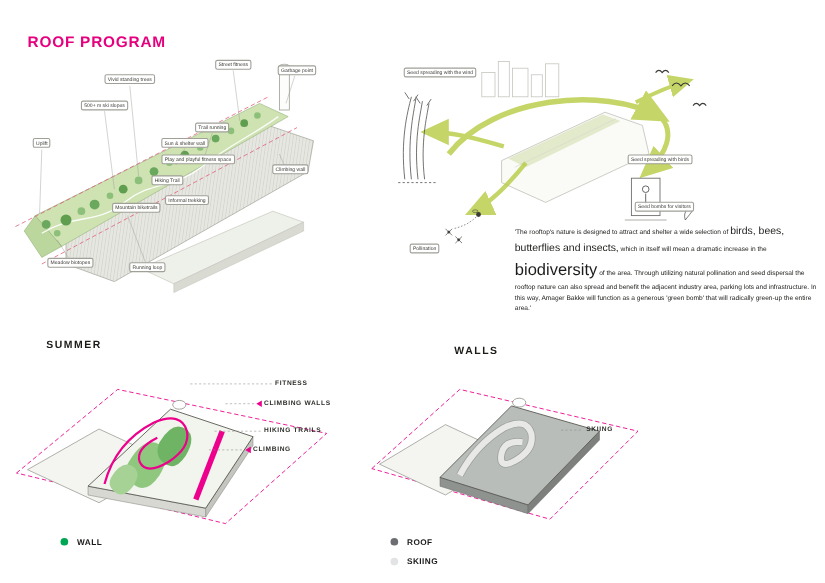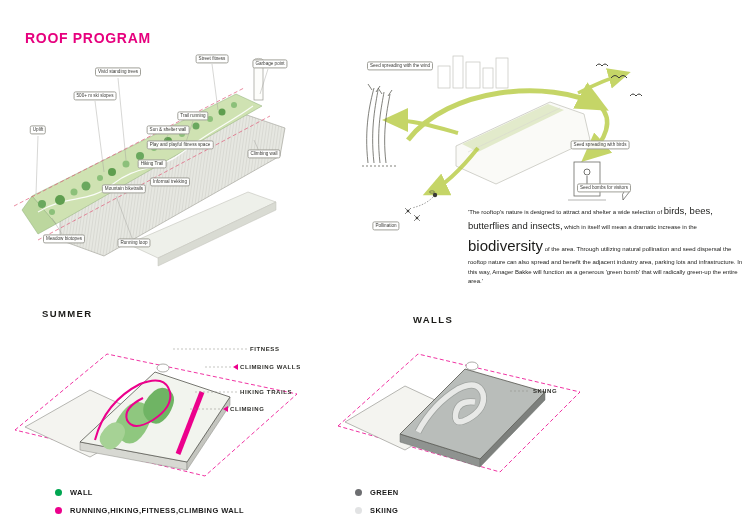--- a/index.html
+++ b/index.html
@@ -249,30 +249,26 @@
     <span class="callout" style="left:203px;top:57px">
       <span>SKIING</span>
     </span>
   </div>
 
   <div class="legend" style="left:55px;top:486px">
     <div class="legend-row">
       <span class="dot" style="background: rgb(0, 166, 81);"></span>
       <span class="legend-label">WALL</span>
     </div>
-    <div class="legend-row">
-      <span class="dot" style="background: rgb(236, 0, 140);"></span>
-      <span class="legend-label">RUNNING,HIKING,FITNESS,CLIMBING WALL</span>
-    </div>
   </div>
 
   <div class="legend" style="left:355px;top:486px">
     <div class="legend-row">
       <span class="dot" style="background: rgb(109, 110, 113);"></span>
-      <span class="legend-label">GREEN</span>
+      <span class="legend-label">ROOF</span>
     </div>
     <div class="legend-row">
       <span class="dot" style="background: rgb(226, 227, 228);"></span>
       <span class="legend-label">SKIING</span>
     </div>
   </div>
 
 </div>
 
 </body></html>

